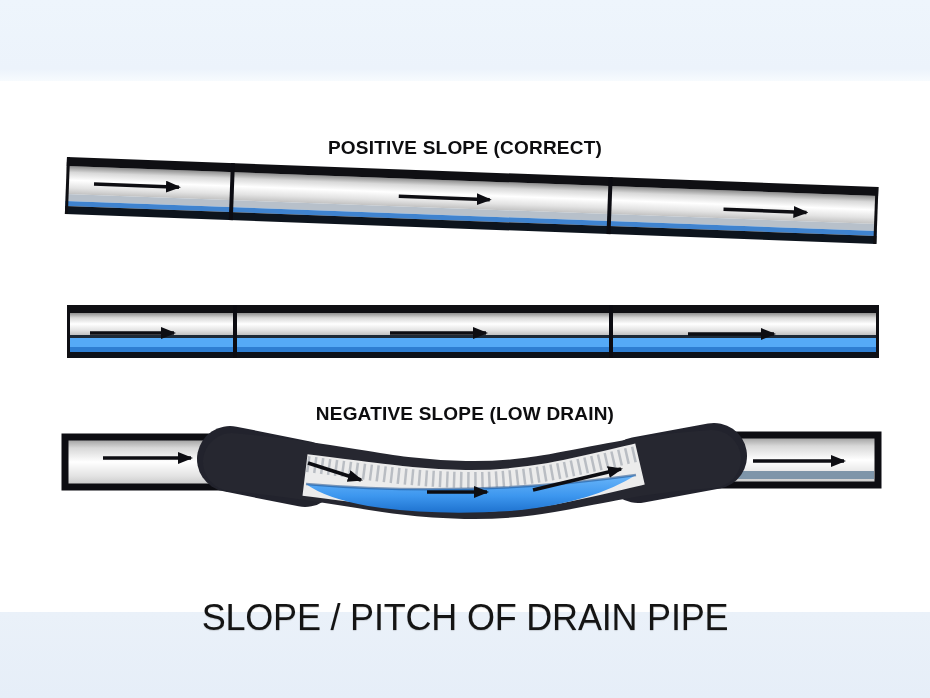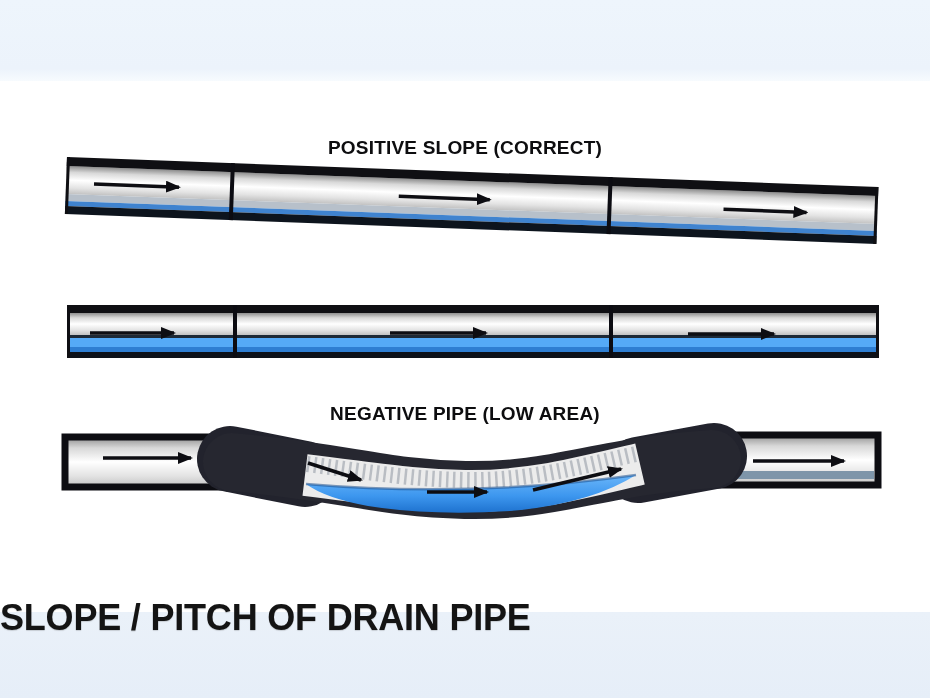--- a/index.html
+++ b/index.html
@@ -24,21 +24,22 @@
     font-weight:bold;
     font-size:19px;line-height:22px;
     letter-spacing:0.2px;
     color:#0d0d0f;
   }
   .h1{top:137px;}
   .h2{top:266px;}
   .h3{top:403px;}
   .main-title{
     position:absolute;left:0;top:596px;width:930px;
-    font-weight:bold;
+    text-align:center;
+    font-weight:normal;
     font-size:36px;line-height:44px;
     letter-spacing:-0.2px;
     color:#141414;
     text-shadow:0 1px 1px rgba(0,0,0,0.15);
   }
   .pipe-svg{position:absolute;display:block;}
   .svg1{left:58px;top:148px;}
   .svg2{left:58px;top:298px;}
   .svg3{left:50px;top:418px;}
 </style>
@@ -105,21 +106,21 @@
       <rect x="175" y="7" width="4" height="53" fill="#0c0c12"></rect>
       <rect x="551" y="7" width="4" height="53" fill="#0c0c12"></rect>
       <g stroke="#0d0d12" stroke-width="3.5">
         <line x1="32" y1="35" x2="116" y2="35" marker-end="url(#ah)"></line>
         <line x1="332" y1="35" x2="428" y2="35" marker-end="url(#ah)"></line>
         <line x1="630" y1="36" x2="716" y2="36" marker-end="url(#ah)"></line>
       </g>
     </g>
   </svg>
 
-  <div class="heading h3">NEGATIVE PIPE (LOW AREA)</div>
+  <div class="heading h3">NEGATIVE SLOPE (LOW DRAIN)</div>
 
   <svg class="pipe-svg svg3" width="845" height="125" viewBox="0 0 845 125">
 
     <g>
       <rect x="15" y="19" width="168" height="50" fill="url(#gradMetal)" stroke="#0d0d12" stroke-width="7"></rect>
     </g>
 
     <g>
       <rect x="662" y="17" width="166" height="50" fill="url(#gradMetal)" stroke="#0d0d12" stroke-width="7"></rect>
       <rect x="666" y="53" width="158" height="8" fill="#7e95a9"></rect>

